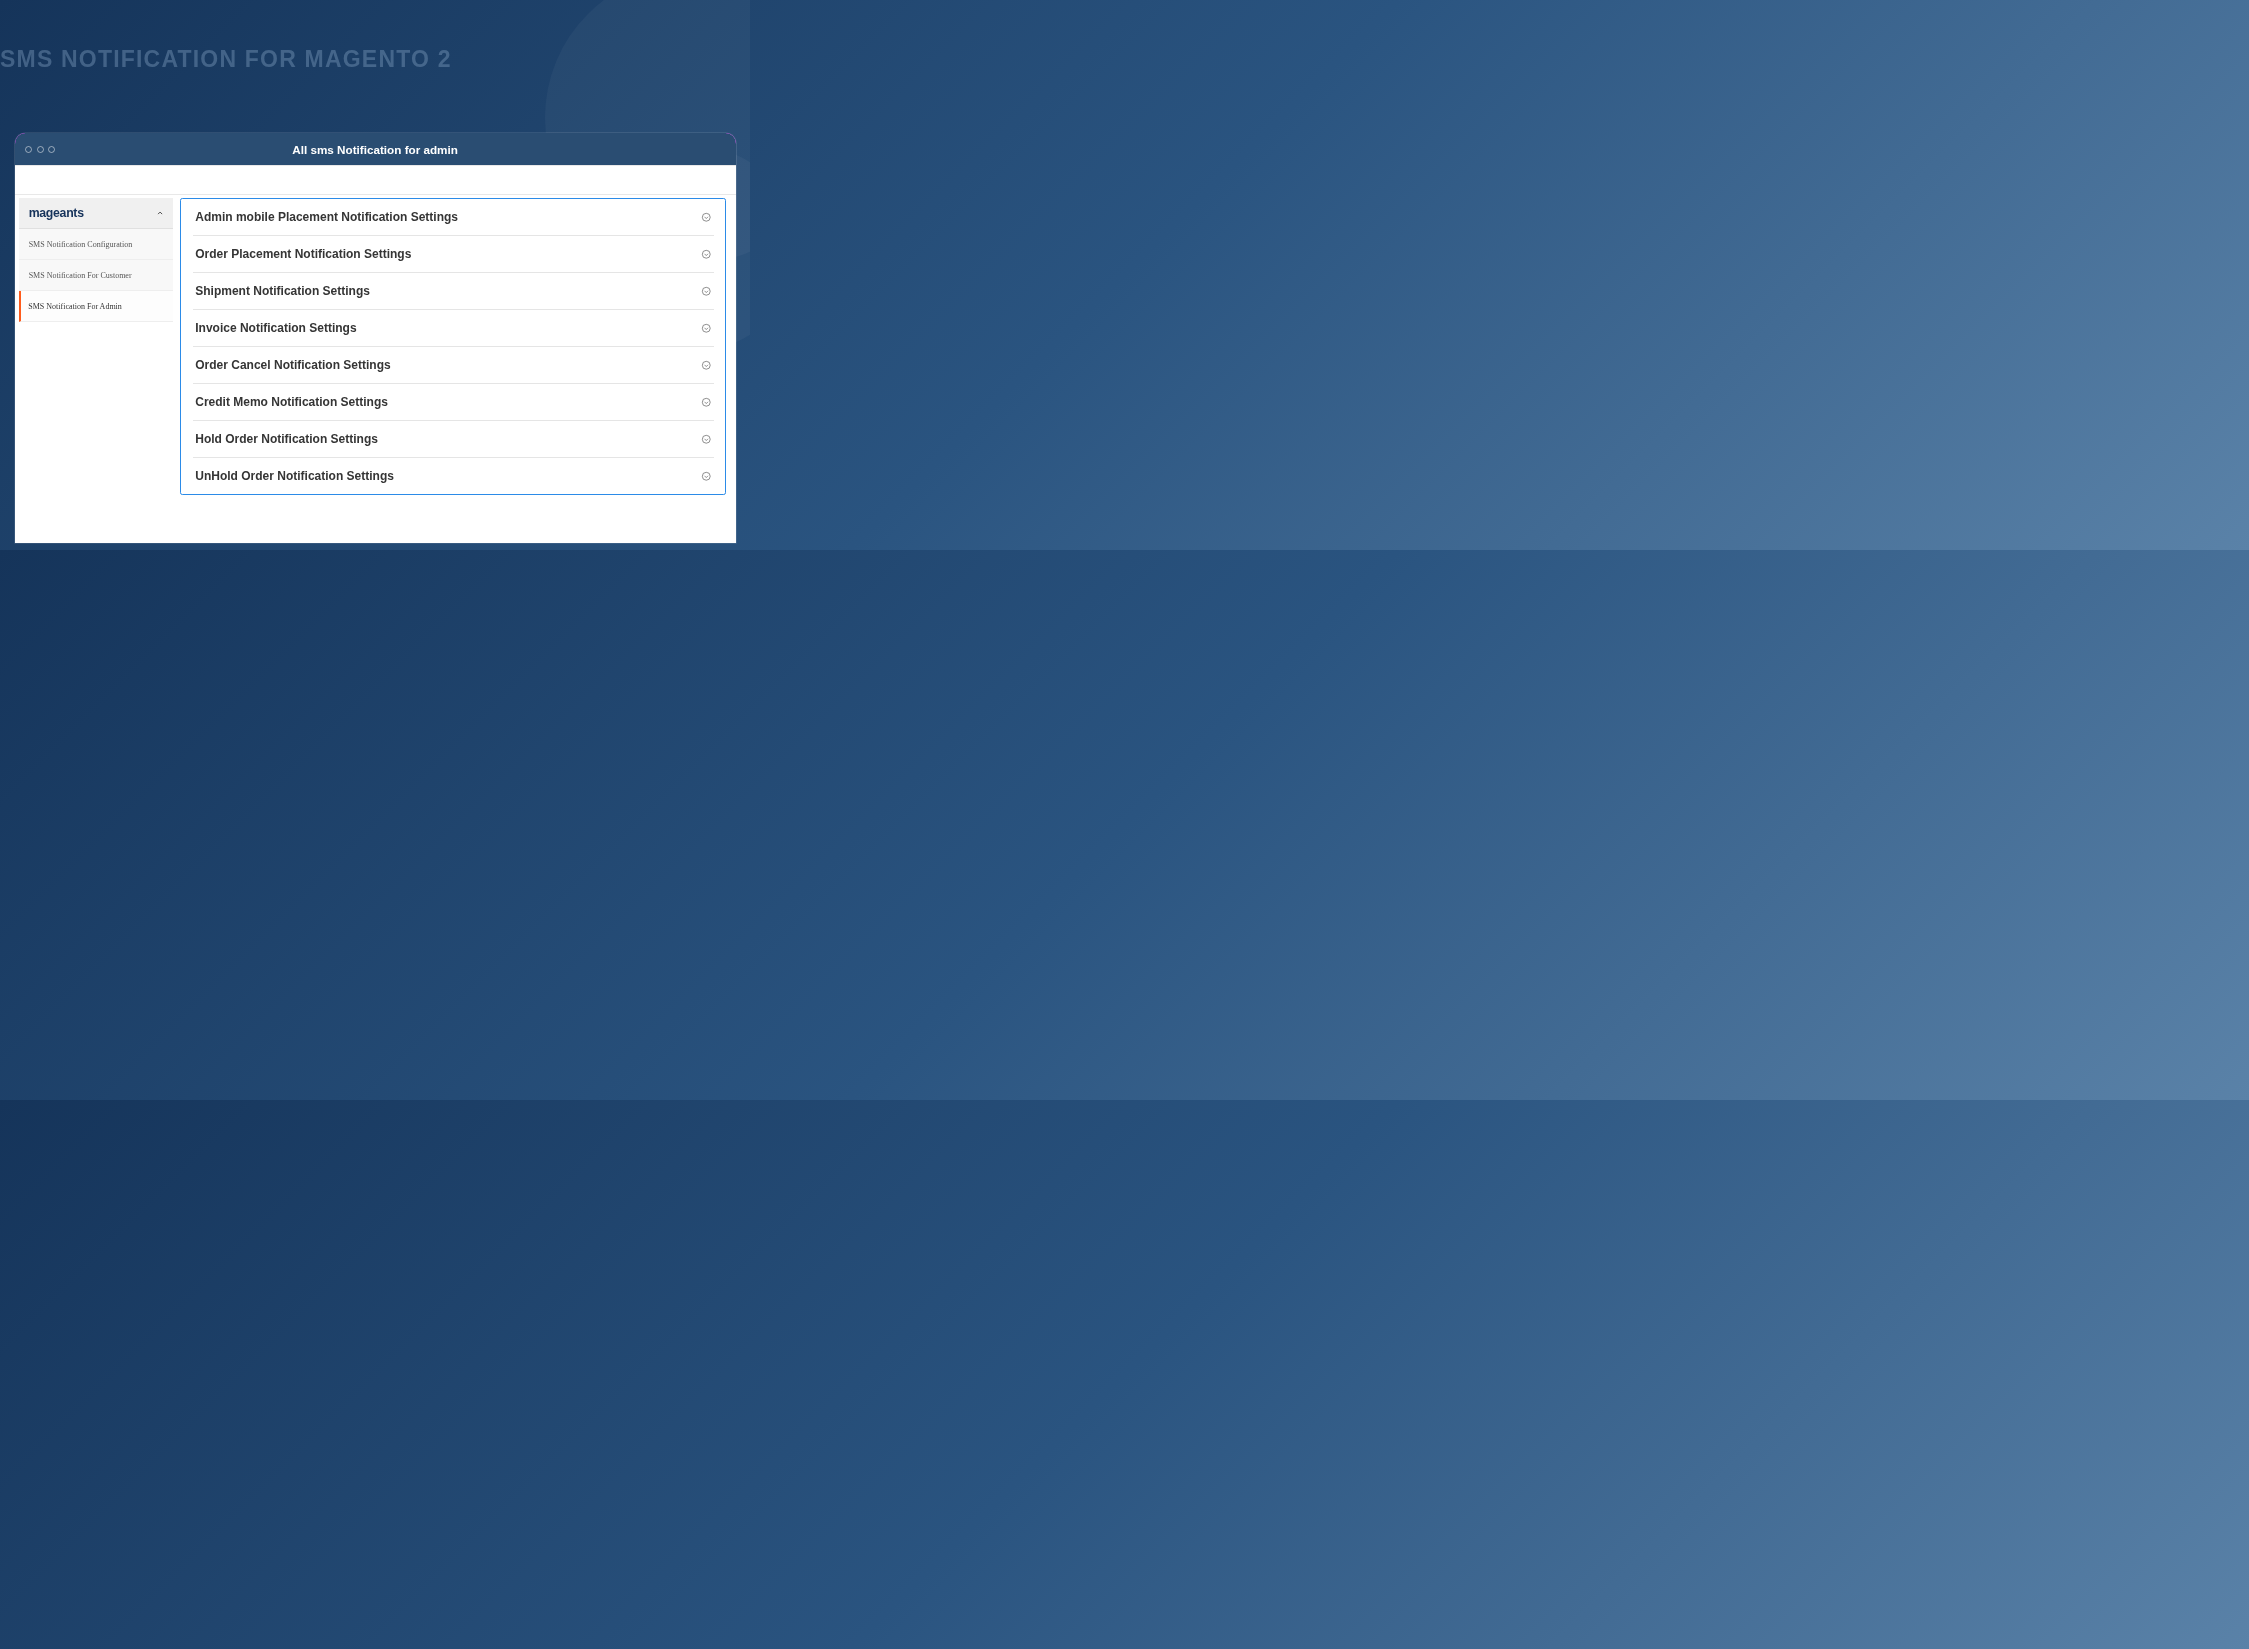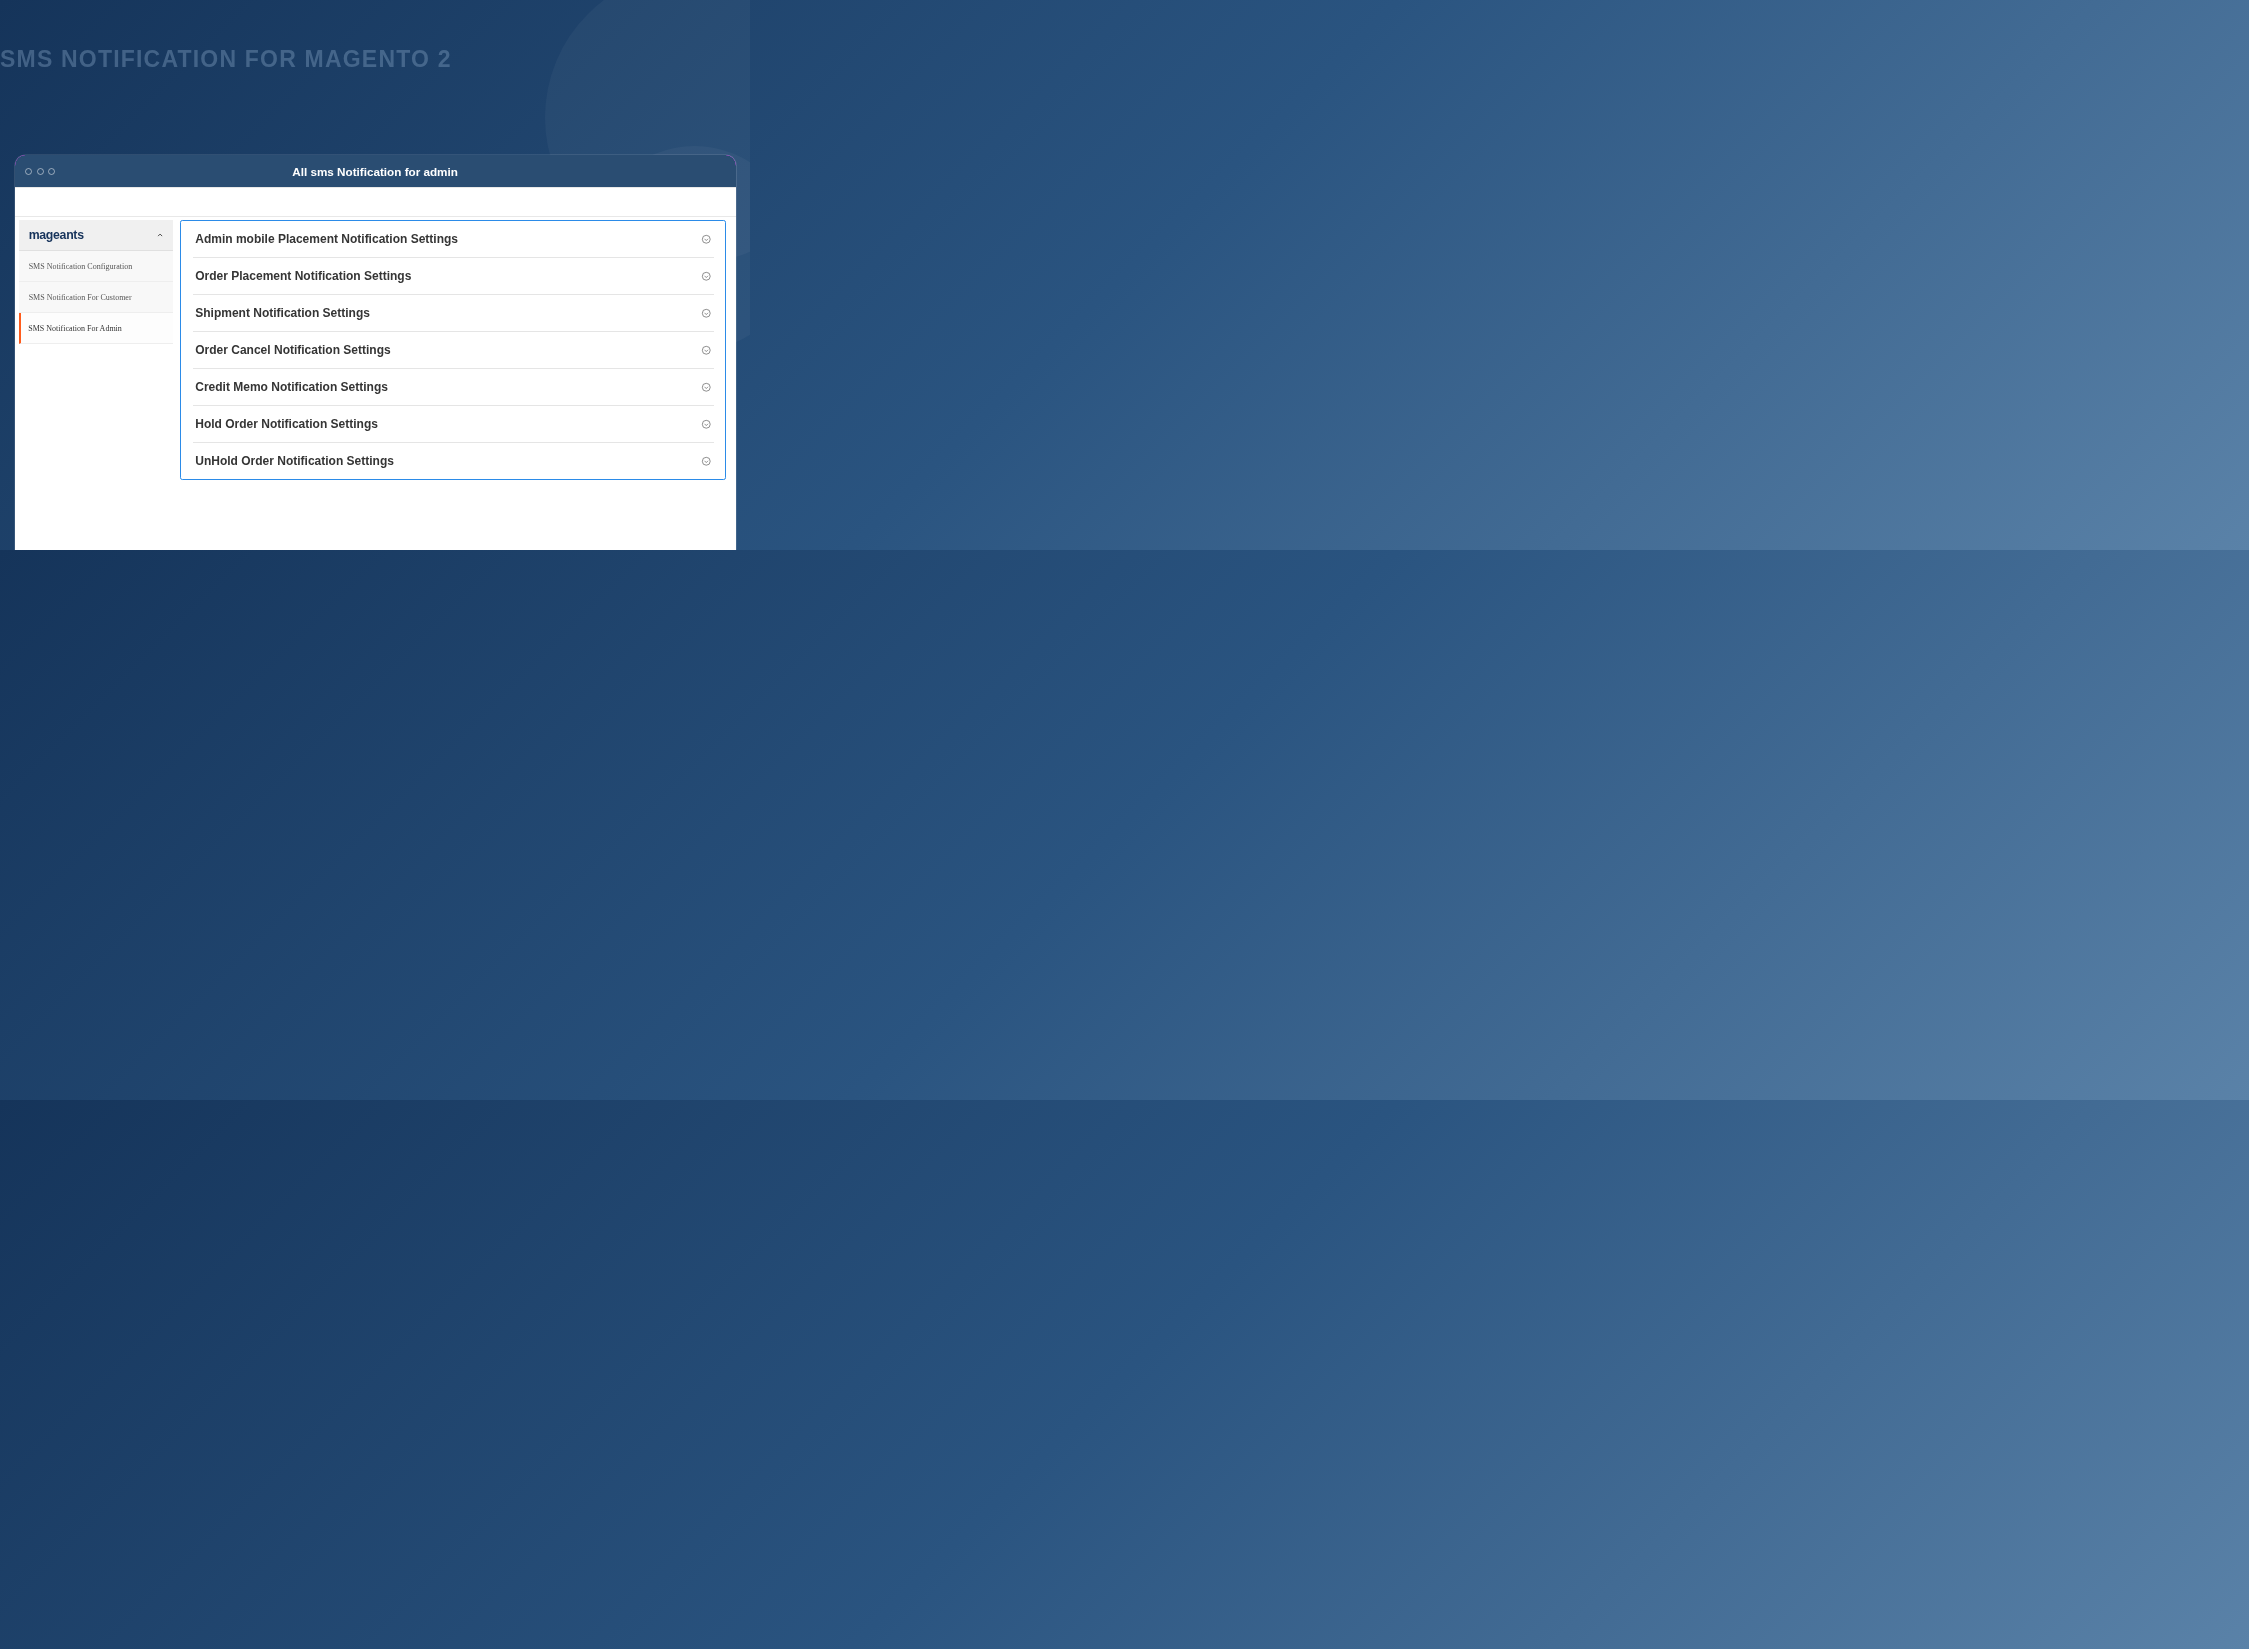--- a/index.html
+++ b/index.html
@@ -35,21 +35,21 @@
   left: 0;
   width: 100%;
   text-align: left;
   font-size: 23px;
   font-weight: 800;
   letter-spacing: 1.2px;
   color: rgba(120, 150, 185, 0.45);
 }
 .browser-window {
   position: absolute;
-  top: 155px;
+  top: 133px;
   left: 14.6px;
   width: 721px;
   height: 410px;
   background: #d946ef;
   border-radius: 10.5px 10.5px 0 0;
   overflow: hidden;
   box-shadow: 0 0 0 0.6px rgba(255,255,255,0.2);
 }
 .browser-header {
   background: #2a4d72;
@@ -220,20 +220,27 @@
             </svg>
         </div>
         <div class="setting-row">
           <span class="setting-label">Shipment Notification Settings</span>
           <svg class="expand-icon" viewBox="0 0 24 24" fill="none" stroke="#555" stroke-width="1.5">
               <circle cx="12" cy="12" r="9"></circle>
               <polyline points="8 11 12 15 16 11"></polyline>
             </svg>
         </div>
         <div class="setting-row">
+          <span class="setting-label">Invoice Notification Settings</span>
+          <svg class="expand-icon" viewBox="0 0 24 24" fill="none" stroke="#555" stroke-width="1.5">
+              <circle cx="12" cy="12" r="9"></circle>
+              <polyline points="8 11 12 15 16 11"></polyline>
+            </svg>
+        </div>
+        <div class="setting-row">
           <span class="setting-label">Order Cancel Notification Settings</span>
           <svg class="expand-icon" viewBox="0 0 24 24" fill="none" stroke="#555" stroke-width="1.5">
               <circle cx="12" cy="12" r="9"></circle>
               <polyline points="8 11 12 15 16 11"></polyline>
             </svg>
         </div>
         <div class="setting-row">
           <span class="setting-label">Credit Memo Notification Settings</span>
           <svg class="expand-icon" viewBox="0 0 24 24" fill="none" stroke="#555" stroke-width="1.5">
               <circle cx="12" cy="12" r="9"></circle>

